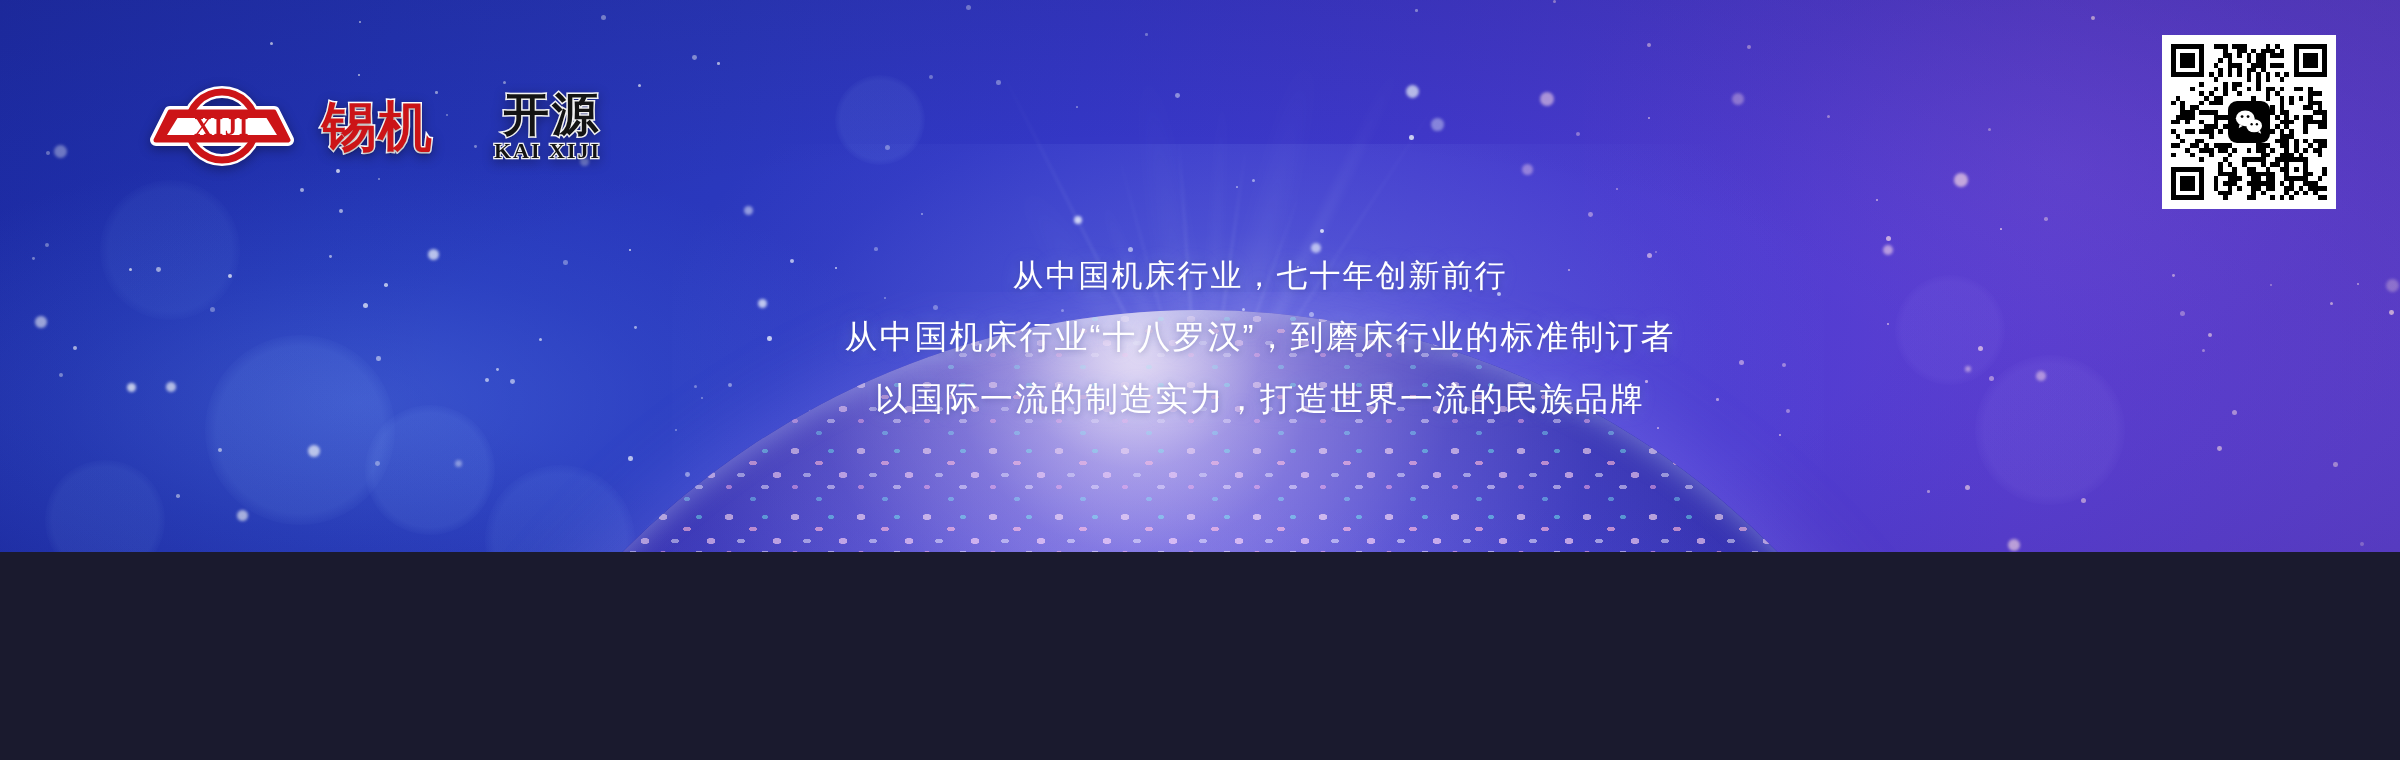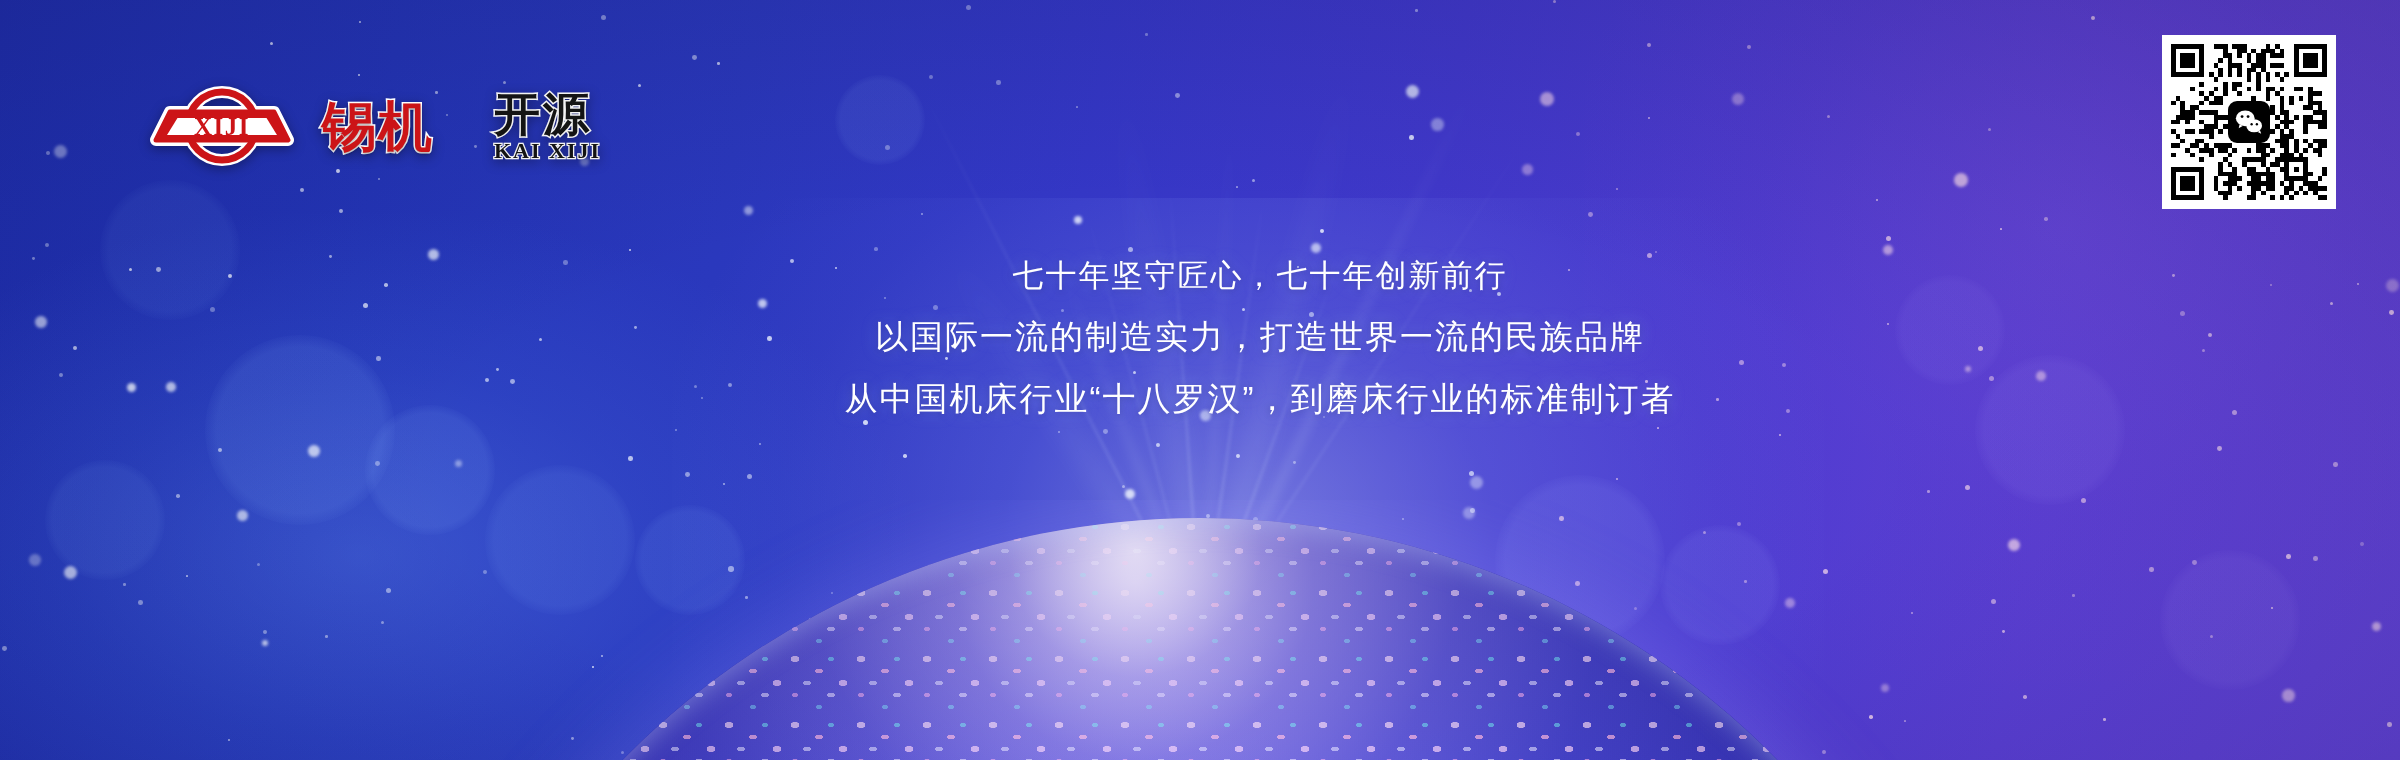--- a/index.html
+++ b/index.html
@@ -1,20 +1,20 @@
 <!DOCTYPE html>
 <html><head>
 <meta charset="utf-8">
 <style>
   html,body{margin:0;padding:0;background:#1a1a2e;}
   *{box-sizing:border-box;}
 
   .banner{
     position:relative;
-    width:2400px;height:760px;
+    width:2400px;height:552px;
     overflow:hidden;
     font-family:"Liberation Sans","DejaVu Sans",sans-serif;
     background:#2b34b5;
   }
 
   
   .bg-base{
     position:absolute;inset:0;
     background:linear-gradient(100deg,
        #1e2fb0 0%,
@@ -136,21 +136,21 @@
   .badge{position:relative;width:148px;height:84px;}
   .badge svg{display:block;width:148px;height:84px;}
   .brand-cn{
     font-family:"Liberation Sans","DejaVu Sans",sans-serif;
     font-size:54px;font-weight:700;color:#cc1417;
     letter-spacing:2px;line-height:1;
     -webkit-text-stroke:3px #ffffff;
     paint-order:stroke fill;
     text-shadow:0 2px 3px rgba(0,0,0,.30);
   }
-  .ky{margin-left:34px;text-align:left;line-height:1;}
+  .ky{margin-left:34px;text-align:right;line-height:1;}
   .ky-cn{
     font-family:"Liberation Sans","DejaVu Sans",sans-serif;
     font-size:46px;font-weight:700;color:#141414;letter-spacing:3px;
     -webkit-text-stroke:3px #f2f2f2;
     paint-order:stroke fill;
   }
   .ky-en{
     margin-top:3px;
     font-family:"Liberation Serif","DejaVu Serif",serif;
     font-size:22px;font-weight:700;color:#141414;letter-spacing:2px;
@@ -485,23 +485,23 @@
     </div>
     <div class="brand-cn">锡机</div>
     <div class="ky">
       <div class="ky-cn">开源</div>
       <div class="ky-en">KAI XIJI</div>
     </div>
   </div>
 
   <div class="copy">
     <div class="sub-block">
-      <div class="sub">七十年坚守匠心，七十年创新前行</div>
+      <div class="sub">从中国机床行业，七十年创新前行</div>
+      <div class="sub big">从中国机床行业“十八罗汉”，到磨床行业的标准制订者</div>
       <div class="sub big">以国际一流的制造实力，打造世界一流的民族品牌</div>
-      <div class="sub big">从中国机床行业“十八罗汉”，到磨床行业的标准制订者</div>
     </div>
   </div>
 
   <div class="qr">
     <div class="qr-inner">
       <svg id="qr-svg" viewBox="0 0 33 33" shape-rendering="crispEdges" xmlns="http://www.w3.org/2000/svg">
           <rect width="33" height="33" fill="#ffffff"></rect>
           <path d="M0 0h1v1h-1zM1 0h1v1h-1zM2 0h1v1h-1zM3 0h1v1h-1zM4 0h1v1h-1zM5 0h1v1h-1zM6 0h1v1h-1zM9 0h1v1h-1zM10 0h1v1h-1zM11 0h1v1h-1zM13 0h1v1h-1zM14 0h1v1h-1zM15 0h1v1h-1zM20 0h1v1h-1zM22 0h1v1h-1zM26 0h1v1h-1zM27 0h1v1h-1zM28 0h1v1h-1zM29 0h1v1h-1zM30 0h1v1h-1zM31 0h1v1h-1zM32 0h1v1h-1zM0 1h1v1h-1zM6 1h1v1h-1zM11 1h1v1h-1zM14 1h1v1h-1zM15 1h1v1h-1zM17 1h1v1h-1zM19 1h1v1h-1zM20 1h1v1h-1zM21 1h1v1h-1zM23 1h1v1h-1zM26 1h1v1h-1zM32 1h1v1h-1zM0 2h1v1h-1zM2 2h1v1h-1zM3 2h1v1h-1zM4 2h1v1h-1zM6 2h1v1h-1zM11 2h1v1h-1zM12 2h1v1h-1zM14 2h1v1h-1zM16 2h1v1h-1zM18 2h1v1h-1zM19 2h1v1h-1zM21 2h1v1h-1zM22 2h1v1h-1zM23 2h1v1h-1zM26 2h1v1h-1zM28 2h1v1h-1zM29 2h1v1h-1zM30 2h1v1h-1zM32 2h1v1h-1zM0 3h1v1h-1zM2 3h1v1h-1zM3 3h1v1h-1zM4 3h1v1h-1zM6 3h1v1h-1zM10 3h1v1h-1zM12 3h1v1h-1zM16 3h1v1h-1zM18 3h1v1h-1zM19 3h1v1h-1zM26 3h1v1h-1zM28 3h1v1h-1zM29 3h1v1h-1zM30 3h1v1h-1zM32 3h1v1h-1zM0 4h1v1h-1zM2 4h1v1h-1zM3 4h1v1h-1zM4 4h1v1h-1zM6 4h1v1h-1zM9 4h1v1h-1zM12 4h1v1h-1zM13 4h1v1h-1zM14 4h1v1h-1zM17 4h1v1h-1zM18 4h1v1h-1zM19 4h1v1h-1zM21 4h1v1h-1zM22 4h1v1h-1zM23 4h1v1h-1zM26 4h1v1h-1zM28 4h1v1h-1zM29 4h1v1h-1zM30 4h1v1h-1zM32 4h1v1h-1zM0 5h1v1h-1zM6 5h1v1h-1zM10 5h1v1h-1zM12 5h1v1h-1zM14 5h1v1h-1zM16 5h1v1h-1zM17 5h1v1h-1zM19 5h1v1h-1zM26 5h1v1h-1zM32 5h1v1h-1zM0 6h1v1h-1zM1 6h1v1h-1zM2 6h1v1h-1zM3 6h1v1h-1zM4 6h1v1h-1zM5 6h1v1h-1zM6 6h1v1h-1zM8 6h1v1h-1zM10 6h1v1h-1zM12 6h1v1h-1zM14 6h1v1h-1zM16 6h1v1h-1zM18 6h1v1h-1zM20 6h1v1h-1zM22 6h1v1h-1zM24 6h1v1h-1zM26 6h1v1h-1zM27 6h1v1h-1zM28 6h1v1h-1zM29 6h1v1h-1zM30 6h1v1h-1zM31 6h1v1h-1zM32 6h1v1h-1zM9 7h1v1h-1zM16 7h1v1h-1zM18 7h1v1h-1zM20 7h1v1h-1zM23 7h1v1h-1zM6 8h1v1h-1zM11 8h1v1h-1zM13 8h1v1h-1zM14 8h1v1h-1zM18 8h1v1h-1zM4 9h1v1h-1zM9 9h1v1h-1zM11 9h1v1h-1zM13 9h1v1h-1zM16 9h1v1h-1zM18 9h1v1h-1zM20 9h1v1h-1zM21 9h1v1h-1zM23 9h1v1h-1zM26 9h1v1h-1zM27 9h1v1h-1zM29 9h1v1h-1zM6 10h1v1h-1zM8 10h1v1h-1zM11 10h1v1h-1zM14 10h1v1h-1zM20 10h1v1h-1zM22 10h1v1h-1zM29 10h1v1h-1zM30 10h1v1h-1zM31 10h1v1h-1zM1 11h1v1h-1zM7 11h1v1h-1zM9 11h1v1h-1zM10 11h1v1h-1zM17 11h1v1h-1zM20 11h1v1h-1zM23 11h1v1h-1zM25 11h1v1h-1zM27 11h1v1h-1zM29 11h1v1h-1zM0 12h1v1h-1zM2 12h1v1h-1zM6 12h1v1h-1zM8 12h1v1h-1zM9 12h1v1h-1zM10 12h1v1h-1zM23 12h1v1h-1zM25 12h1v1h-1zM29 12h1v1h-1zM30 12h1v1h-1zM31 12h1v1h-1zM2 13h1v1h-1zM4 13h1v1h-1zM5 13h1v1h-1zM21 13h1v1h-1zM23 13h1v1h-1zM28 13h1v1h-1zM29 13h1v1h-1zM31 13h1v1h-1zM2 14h1v1h-1zM3 14h1v1h-1zM4 14h1v1h-1zM6 14h1v1h-1zM7 14h1v1h-1zM8 14h1v1h-1zM9 14h1v1h-1zM21 14h1v1h-1zM23 14h1v1h-1zM24 14h1v1h-1zM30 14h1v1h-1zM31 14h1v1h-1zM32 14h1v1h-1zM1 15h1v1h-1zM2 15h1v1h-1zM3 15h1v1h-1zM4 15h1v1h-1zM9 15h1v1h-1zM10 15h1v1h-1zM11 15h1v1h-1zM22 15h1v1h-1zM24 15h1v1h-1zM26 15h1v1h-1zM28 15h1v1h-1zM29 15h1v1h-1zM32 15h1v1h-1zM0 16h1v1h-1zM1 16h1v1h-1zM3 16h1v1h-1zM6 16h1v1h-1zM9 16h1v1h-1zM23 16h1v1h-1zM24 16h1v1h-1zM25 16h1v1h-1zM28 16h1v1h-1zM29 16h1v1h-1zM30 16h1v1h-1zM31 16h1v1h-1zM32 16h1v1h-1zM7 17h1v1h-1zM8 17h1v1h-1zM9 17h1v1h-1zM11 17h1v1h-1zM22 17h1v1h-1zM24 17h1v1h-1zM28 17h1v1h-1zM31 17h1v1h-1zM32 17h1v1h-1zM0 18h1v1h-1zM3 18h1v1h-1zM4 18h1v1h-1zM6 18h1v1h-1zM7 18h1v1h-1zM8 18h1v1h-1zM10 18h1v1h-1zM21 18h1v1h-1zM23 18h1v1h-1zM25 18h1v1h-1zM28 18h1v1h-1zM1 19h1v1h-1zM8 19h1v1h-1zM23 19h1v1h-1zM24 19h1v1h-1zM25 19h1v1h-1zM2 20h1v1h-1zM5 20h1v1h-1zM6 20h1v1h-1zM22 20h1v1h-1zM23 20h1v1h-1zM24 20h1v1h-1zM26 20h1v1h-1zM28 20h1v1h-1zM30 20h1v1h-1zM31 20h1v1h-1zM32 20h1v1h-1zM0 21h1v1h-1zM1 21h1v1h-1zM4 21h1v1h-1zM5 21h1v1h-1zM7 21h1v1h-1zM9 21h1v1h-1zM10 21h1v1h-1zM11 21h1v1h-1zM12 21h1v1h-1zM18 21h1v1h-1zM19 21h1v1h-1zM20 21h1v1h-1zM23 21h1v1h-1zM24 21h1v1h-1zM26 21h1v1h-1zM29 21h1v1h-1zM31 21h1v1h-1zM32 21h1v1h-1zM3 22h1v1h-1zM6 22h1v1h-1zM7 22h1v1h-1zM8 22h1v1h-1zM10 22h1v1h-1zM11 22h1v1h-1zM13 22h1v1h-1zM16 22h1v1h-1zM18 22h1v1h-1zM19 22h1v1h-1zM21 22h1v1h-1zM24 22h1v1h-1zM26 22h1v1h-1zM28 22h1v1h-1zM30 22h1v1h-1zM31 22h1v1h-1zM0 23h1v1h-1zM4 23h1v1h-1zM8 23h1v1h-1zM12 23h1v1h-1zM19 23h1v1h-1zM20 23h1v1h-1zM23 23h1v1h-1zM24 23h1v1h-1zM25 23h1v1h-1zM27 23h1v1h-1zM31 23h1v1h-1zM6 24h1v1h-1zM11 24h1v1h-1zM15 24h1v1h-1zM16 24h1v1h-1zM17 24h1v1h-1zM18 24h1v1h-1zM19 24h1v1h-1zM22 24h1v1h-1zM23 24h1v1h-1zM24 24h1v1h-1zM25 24h1v1h-1zM26 24h1v1h-1zM27 24h1v1h-1zM28 24h1v1h-1zM10 25h1v1h-1zM12 25h1v1h-1zM15 25h1v1h-1zM19 25h1v1h-1zM21 25h1v1h-1zM22 25h1v1h-1zM24 25h1v1h-1zM28 25h1v1h-1zM0 26h1v1h-1zM1 26h1v1h-1zM2 26h1v1h-1zM3 26h1v1h-1zM4 26h1v1h-1zM5 26h1v1h-1zM6 26h1v1h-1zM10 26h1v1h-1zM13 26h1v1h-1zM16 26h1v1h-1zM17 26h1v1h-1zM20 26h1v1h-1zM23 26h1v1h-1zM24 26h1v1h-1zM26 26h1v1h-1zM28 26h1v1h-1zM32 26h1v1h-1zM0 27h1v1h-1zM6 27h1v1h-1zM10 27h1v1h-1zM11 27h1v1h-1zM12 27h1v1h-1zM13 27h1v1h-1zM16 27h1v1h-1zM17 27h1v1h-1zM18 27h1v1h-1zM19 27h1v1h-1zM20 27h1v1h-1zM21 27h1v1h-1zM24 27h1v1h-1zM28 27h1v1h-1zM29 27h1v1h-1zM32 27h1v1h-1zM0 28h1v1h-1zM2 28h1v1h-1zM3 28h1v1h-1zM4 28h1v1h-1zM6 28h1v1h-1zM9 28h1v1h-1zM12 28h1v1h-1zM13 28h1v1h-1zM14 28h1v1h-1zM17 28h1v1h-1zM18 28h1v1h-1zM20 28h1v1h-1zM21 28h1v1h-1zM24 28h1v1h-1zM25 28h1v1h-1zM26 28h1v1h-1zM27 28h1v1h-1zM28 28h1v1h-1zM31 28h1v1h-1zM0 29h1v1h-1zM2 29h1v1h-1zM3 29h1v1h-1zM4 29h1v1h-1zM6 29h1v1h-1zM9 29h1v1h-1zM11 29h1v1h-1zM12 29h1v1h-1zM13 29h1v1h-1zM16 29h1v1h-1zM17 29h1v1h-1zM18 29h1v1h-1zM19 29h1v1h-1zM20 29h1v1h-1zM21 29h1v1h-1zM23 29h1v1h-1zM25 29h1v1h-1zM28 29h1v1h-1zM29 29h1v1h-1zM30 29h1v1h-1zM0 30h1v1h-1zM2 30h1v1h-1zM3 30h1v1h-1zM4 30h1v1h-1zM6 30h1v1h-1zM9 30h1v1h-1zM12 30h1v1h-1zM14 30h1v1h-1zM17 30h1v1h-1zM18 30h1v1h-1zM20 30h1v1h-1zM21 30h1v1h-1zM24 30h1v1h-1zM25 30h1v1h-1zM27 30h1v1h-1zM29 30h1v1h-1zM30 30h1v1h-1zM31 30h1v1h-1zM32 30h1v1h-1zM0 31h1v1h-1zM6 31h1v1h-1zM10 31h1v1h-1zM11 31h1v1h-1zM12 31h1v1h-1zM17 31h1v1h-1zM19 31h1v1h-1zM24 31h1v1h-1zM26 31h1v1h-1zM28 31h1v1h-1zM30 31h1v1h-1zM0 32h1v1h-1zM1 32h1v1h-1zM2 32h1v1h-1zM3 32h1v1h-1zM4 32h1v1h-1zM5 32h1v1h-1zM6 32h1v1h-1zM11 32h1v1h-1zM16 32h1v1h-1zM17 32h1v1h-1zM21 32h1v1h-1zM23 32h1v1h-1zM25 32h1v1h-1zM31 32h1v1h-1zM32 32h1v1h-1z" fill="#000000"></path>
         </svg>
       <div class="qr-logo">

